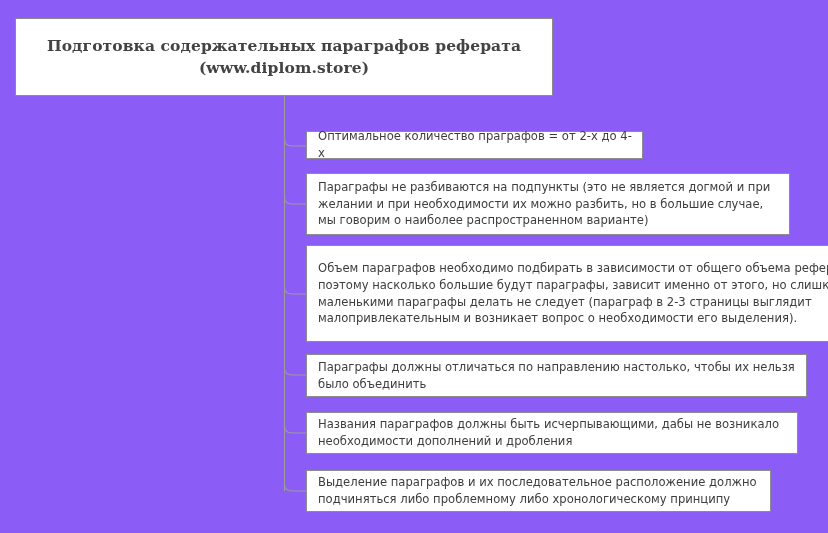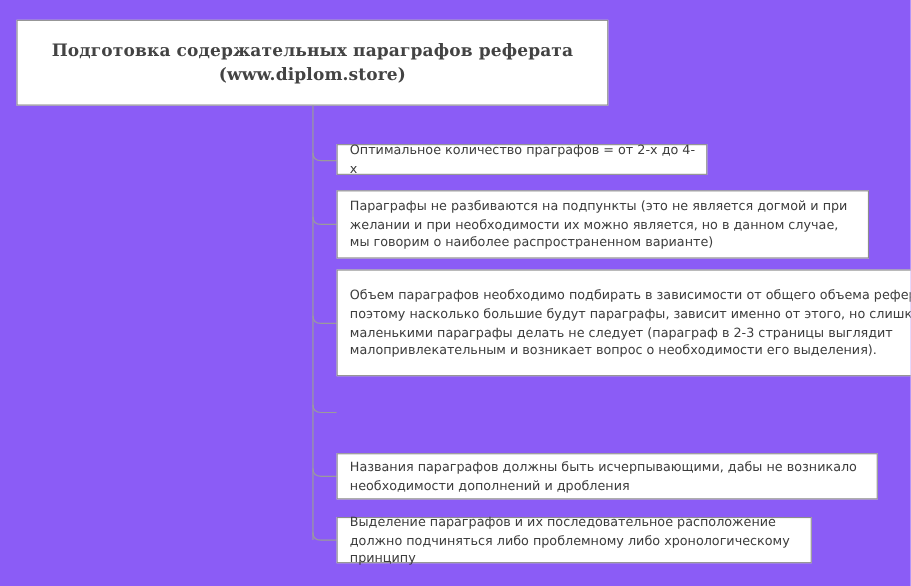--- a/index.html
+++ b/index.html
@@ -102,29 +102,32 @@
     <path d="M 284.5 426 Q 284.5 433 292 433 L 306 433"></path>
 
     <path d="M 284.5 484 Q 284.5 491 292 491 L 306 491"></path>
   </svg>
 
   <div class="node-box" style="left:306px; top:131px; width:337px; height:28px;">
     <div class="node-text">Оптимальное количество праграфов = от 2-х до 4-х</div>
   </div>
 
   <div class="node-box" style="left:306px; top:173px; width:484px; height:62px;">
-    <div class="node-text">Параграфы не разбиваются на подпункты (это не является догмой и при желании и при необходимости их можно является, но в данном случае, мы говорим о наиболее распространенном варианте)</div>
+    <div class="node-text">Параграфы не разбиваются на подпункты (это не является догмой и при желании и при необходимости их можно разбить, но в большие случае, мы говорим о наиболее распространенном варианте)</div>
   </div>
 
   <div class="node-box" style="left:306px; top:245px; width:606px; height:97px;">
     <div class="node-text">Объем параграфов необходимо подбирать в зависимости от общего объема реферата, поэтому насколько большие будут параграфы, зависит именно от этого, но слишком маленькими параграфы делать не следует (параграф в 2-3 страницы выглядит малопривлекательным и возникает вопрос о необходимости его выделения).</div>
   </div>
 
+  <div class="node-box" style="left:306px; top:354px; width:501px; height:43px;">
+    <div class="node-text">Параграфы должны отличаться по направлению настолько, чтобы их нельзя было объединить</div>
+  </div>
 
   <div class="node-box" style="left:306px; top:412px; width:492px; height:42px;">
     <div class="node-text">Названия параграфов должны быть исчерпывающими, дабы не возникало необходимости дополнений и дробления</div>
   </div>
 
-  <div class="node-box" style="left:306px; top:470px; width:432px; height:42px;">
+  <div class="node-box" style="left:306px; top:470px; width:465px; height:42px;">
     <div class="node-text">Выделение параграфов и их последовательное расположение должно подчиняться либо проблемному либо хронологическому принципу</div>
   </div>
 
 </div>
 
 </body></html>

